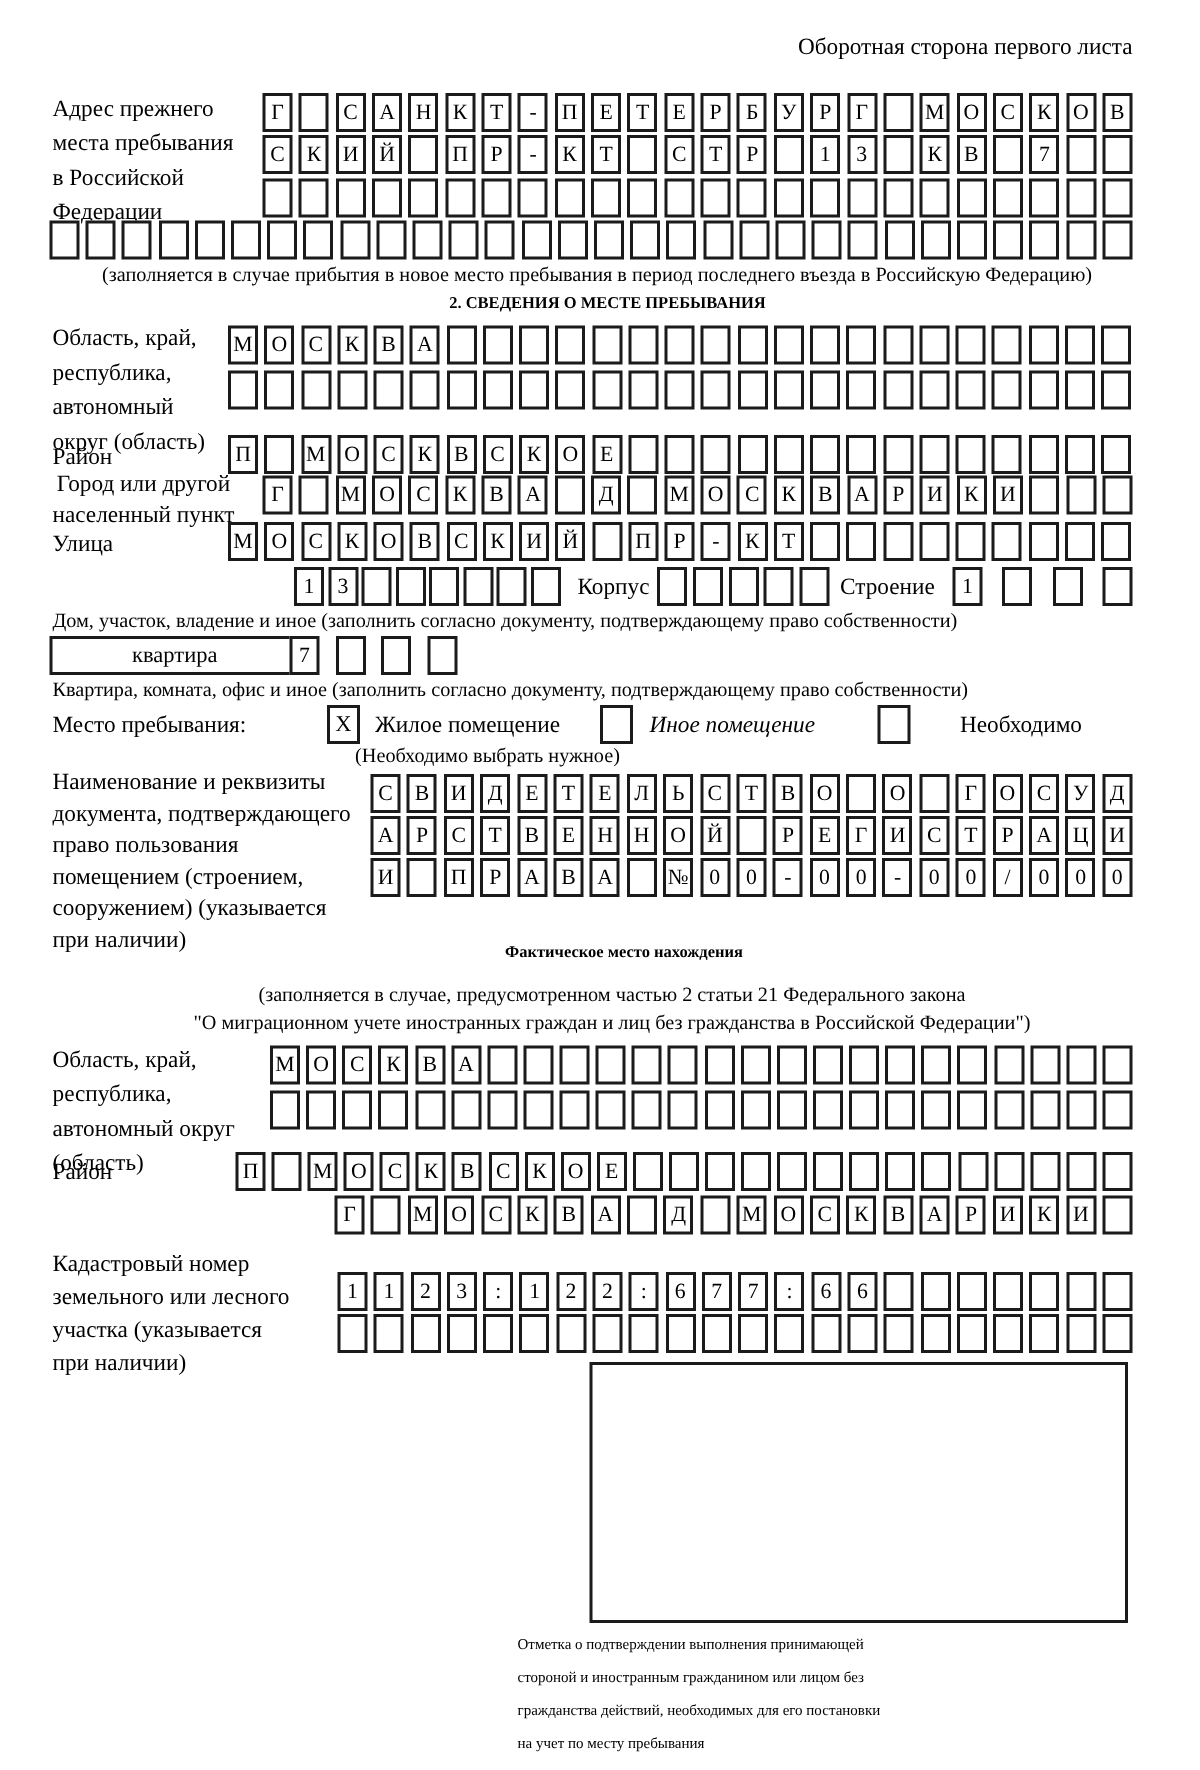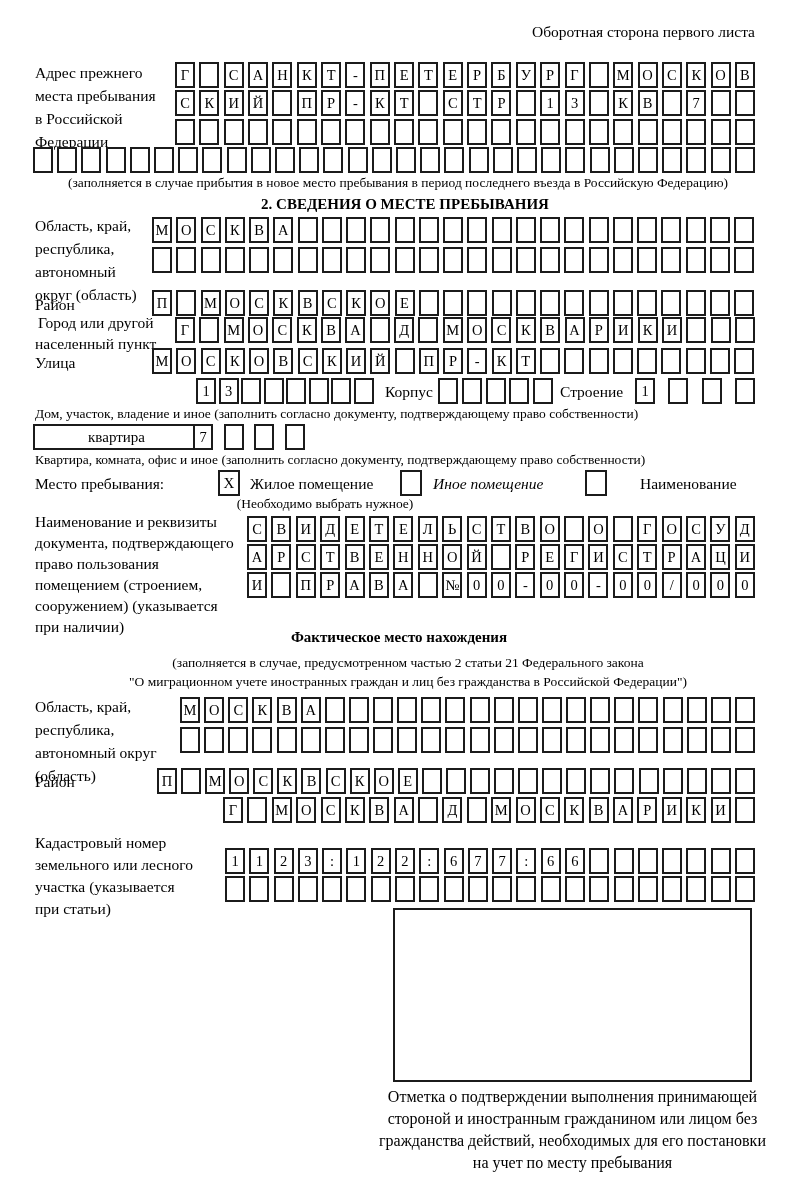--- a/index.html
+++ b/index.html
@@ -6,39 +6,39 @@
   html,body { background:#ffffff; }
   body {
     width:800px; height:1180px; position:relative;
     font-family:"Liberation Serif", serif; color:#000;
   }
   #page { position:absolute; left:0; top:0; width:800px; height:1180px; background:#fff; overflow:hidden; }
   .lbl { position:absolute; font-size:15.5px; line-height:23px; white-space:pre; }
   .lbl.tight { line-height:21px; }
   .note { position:absolute; font-size:13.5px; line-height:16px; white-space:pre; }
   .center { text-align:center; }
-  .hdr { position:absolute; font-weight:bold; font-size:15px; text-align:center; }
+  .hdr { position:absolute; font-weight:bold; font-size:11px; text-align:center; }
   .cellrow { position:absolute; display:flex; justify-content:space-between; height:26px; }
   .cell {
     flex:none; width:20px; height:26px; border:2px solid #1b1b1b;
     font-size:14.5px; line-height:22px; text-align:center; background:#fff;
   }
   .wbox {
     position:absolute; height:26px; border:2px solid #1b1b1b; background:#fff;
     font-size:15px; line-height:22px; text-align:center;
   }
   .cb {
     position:absolute; width:22px; height:26px; border:2px solid #1b1b1b; background:#fff;
     font-size:15px; line-height:22px; text-align:center;
   }
   .stamp {
     position:absolute; left:393px; top:908px; width:359px; height:174px;
     border:2px solid #1b1b1b; background:#fff;
   }
-  .caption { position:absolute; font-size:16px; line-height:22px; white-space:pre; text-align:center; }
+  .caption { position:absolute; font-size:10px; line-height:22px; white-space:pre; }
 </style>
 </head>
 <body>
 
 <div id="page">
 
   <div class="lbl" style="left:35px;top:61px;">Адрес прежнего
 места пребывания
 в Российской
 Федерации</div>
@@ -339,21 +339,21 @@
       <span class="cell"></span>
     </div>
   <div class="note" style="left:35px;top:452px;width:726px">Квартира, комната, офис и иное (заполнить согласно документу, подтверждающему право собственности)</div>
 
   <div class="lbl" style="left:35px;top:472px;">Место пребывания:</div>
   <div class="cb" style="left:218px;top:470px;">X</div>
   <div class="lbl" style="left:250px;top:472px;">Жилое помещение</div>
   <div class="cb" style="left:400px;top:470px;"></div>
   <div class="lbl" style="left:433px;top:472px;font-style:italic;">Иное помещение</div>
   <div class="cb" style="left:585px;top:470px;"></div>
-  <div class="lbl" style="left:640px;top:472px;">Наименование</div>
+  <div class="lbl" style="left:640px;top:472px;">Необходимо</div>
   <div class="note center" style="left:35px;top:496px;width:580px">(Необходимо выбрать нужное)</div>
 
   <div class="lbl tight" style="left:35px;top:511px;">Наименование и реквизиты
 документа, подтверждающего
 право пользования
 помещением (строением,
 сооружением) (указывается
 при наличии)</div>
   <div class="cellrow" style="left:247px;top:516px;width:508px">
       <span class="cell">С</span>
@@ -418,21 +418,21 @@
       <span class="cell">0</span>
       <span class="cell">-</span>
       <span class="cell">0</span>
       <span class="cell">0</span>
       <span class="cell">/</span>
       <span class="cell">0</span>
       <span class="cell">0</span>
       <span class="cell">0</span>
     </div>
 
-  <div class="hdr" style="left:29px;top:629px;width:740px">Фактическое место нахождения</div>
+  <div class="hdr" style="left:46px;top:629px;width:740px">Фактическое место нахождения</div>
   <div class="note center" style="left:35px;top:655px;width:746px">(заполняется в случае, предусмотренном частью 2 статьи 21 Федерального закона</div>
   <div class="note center" style="left:35px;top:674px;width:746px">"О миграционном учете иностранных граждан и лиц без гражданства в Российской Федерации")</div>
 
   <div class="lbl" style="left:35px;top:695px;">Область, край,
 республика,
 автономный округ
 (область)</div>
   <div class="cellrow" style="left:180px;top:697px;width:575px">
       <span class="cell">М</span>
       <span class="cell">О</span>
@@ -536,21 +536,21 @@
       <span class="cell">Р</span>
       <span class="cell">И</span>
       <span class="cell">К</span>
       <span class="cell">И</span>
       <span class="cell"></span>
     </div>
 
   <div class="lbl" style="left:35px;top:832px;line-height:22px">Кадастровый номер
 земельного или лесного
 участка (указывается
-при статьи)</div>
+при наличии)</div>
   <div class="cellrow" style="left:225px;top:848px;width:530px">
       <span class="cell">1</span>
       <span class="cell">1</span>
       <span class="cell">2</span>
       <span class="cell">3</span>
       <span class="cell">:</span>
       <span class="cell">1</span>
       <span class="cell">2</span>
       <span class="cell">2</span>
       <span class="cell">:</span>

